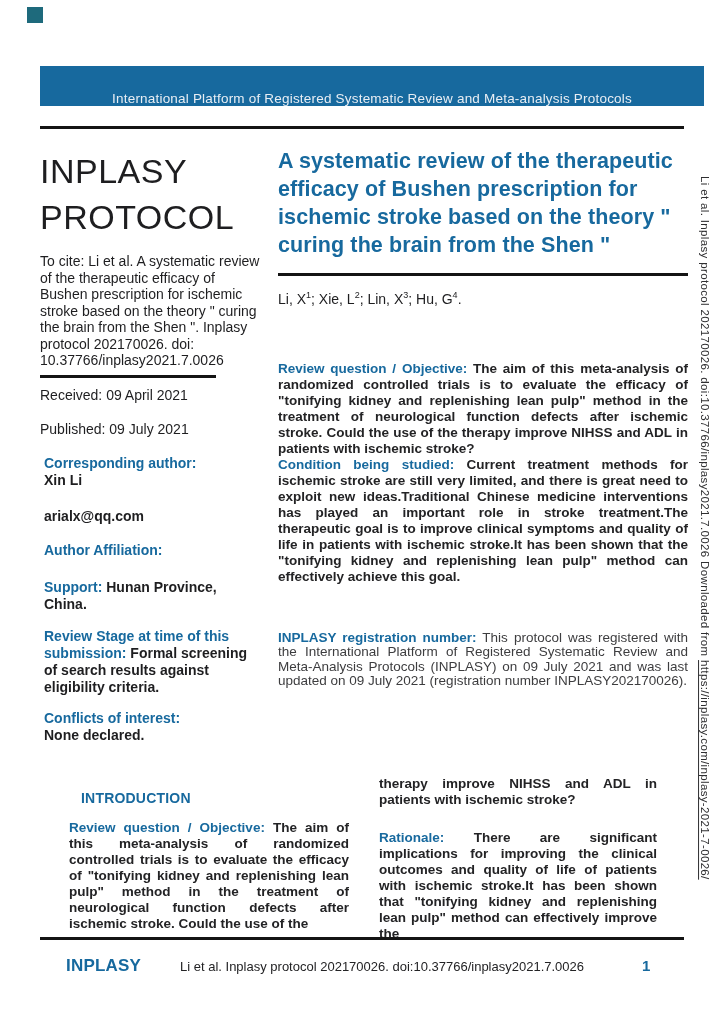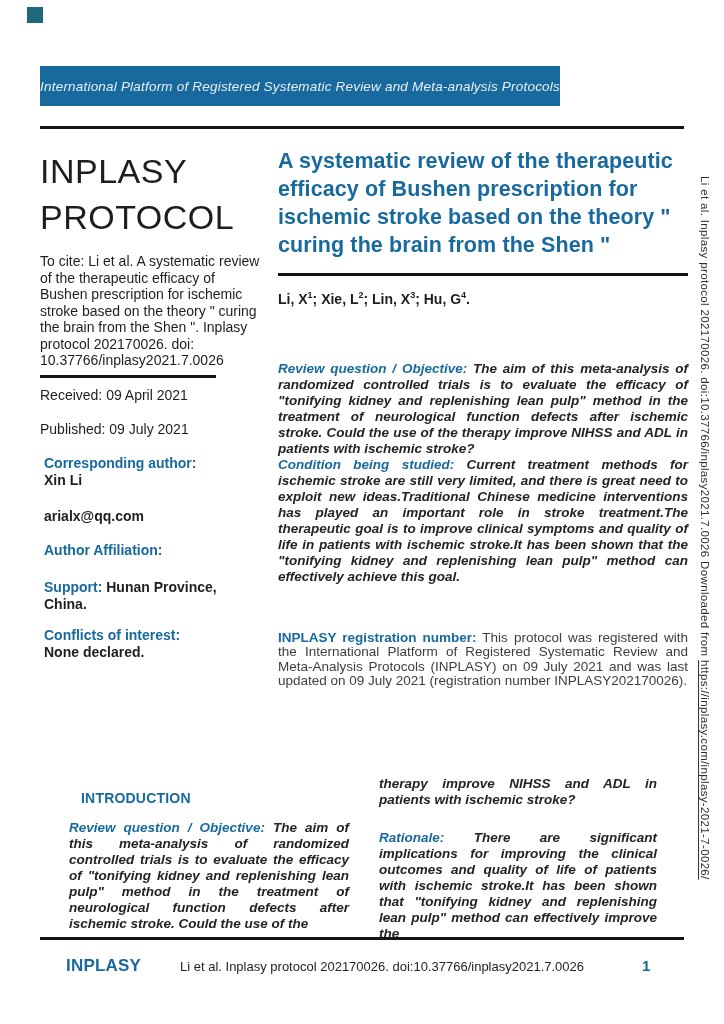--- a/index.html
+++ b/index.html
@@ -7,22 +7,22 @@
     --ink:#232325;
     --rule:#141414;
   }
   html,body{margin:0;padding:0;background:#ffffff;}
   .page{
     position:relative;width:724px;height:1024px;background:#fff;
     font-family:"Liberation Sans","DejaVu Sans",sans-serif;color:var(--ink);
     overflow:hidden;
   }
   .corner-mark{position:absolute;left:27px;top:7px;width:16px;height:16px;background:#1E6A7C;}
-  .banner{position:absolute;left:40px;top:66px;width:520px;height:40px;background:var(--accent);
-    display:flex;align-items:center;justify-content:center;font-style:italic;}
+  .banner{position:absolute;left:40px;top:66px;width:664px;height:40px;background:var(--accent);
+    display:flex;align-items:flex-end;justify-content:center;}
   .banner-text{color:#E8EEF4;font-size:13.5px;letter-spacing:.2px;}
   .rule{background:var(--rule);}
   .rule-header{position:absolute;left:40px;top:126px;width:644px;height:3px;}
 
   
   .col-left{position:absolute;left:40px;top:148px;width:224px;}
   .masthead{margin:0;font-size:34px;line-height:46px;font-weight:400;letter-spacing:.5px;color:#1E1E20;}
   .m-line{display:block;}
   .cite{margin:13px 0 0;font-size:14px;line-height:16.5px;color:#1E1E20;}
   .rule-left{width:176px;height:3px;margin-top:6px;}
@@ -36,24 +36,24 @@
   .email{margin-top:19px;}
   .affiliation{margin-top:17px;}
   .support{margin-top:20px;}
   .review-stage{margin-top:15px;}
   .conflicts{margin-top:14px;}
 
   
   .col-right{position:absolute;left:278px;top:147px;width:410px;}
   .title{margin:0;font-size:21.5px;line-height:28px;font-weight:700;color:var(--accent);letter-spacing:.1px;}
   .rule-title{width:100%;height:3px;margin-top:14px;}
-  .authors{margin:14px 0 0;font-size:14px;font-weight:700;color:#1E1E20;}
+  .authors{margin:14px 0 0;font-size:14px;font-weight:400;color:#1E1E20;}
   .authors sup{font-size:9px;}
   .body-block{margin-top:54px;}
-  .body-para{margin:0;font-size:13.5px;line-height:16px;font-weight:700;text-align:justify;color:var(--ink);font-style:italic;}
+  .body-para{margin:0;font-size:13.5px;line-height:16px;font-weight:700;text-align:justify;color:var(--ink);}
   .reg-para{margin:46px 0 0;font-size:13.5px;line-height:14.5px;font-weight:400;text-align:justify;color:#3D3D3F;}
   .reg-para .lbl{font-weight:700;}
 
   
   .bot-left{position:absolute;left:69px;top:778px;width:280px;}
   .bot-right{position:absolute;left:379px;top:776px;width:278px;}
   .section-heading{margin:12px;font-size:14px;font-weight:700;color:var(--accent);letter-spacing:.2px;}
   .bot-left .body-para{margin-top:14px;}
   .cont{margin:0;}
   .rationale-para{margin-top:22px;}
@@ -98,20 +98,23 @@
     <p class="meta email">arialx@qq.com</p>
 
     <p class="meta stack affiliation">
       <span class="lbl">Author Affiliation:</span>
     </p>
 
     <p class="meta support">
       <span class="lbl">Support:</span><span> Hunan Province, China.</span>
     </p>
 
+    <p class="meta review-stage">
+      <span class="lbl">Review Stage at time of this submission:</span><span> Formal screening of search results against eligibility criteria.</span>
+    </p>
 
     <p class="meta stack conflicts">
       <span class="lbl">Conflicts of interest:</span>
       <span class="val">None declared.</span>
     </p>
   </aside>
 
   <main class="col-right">
     <h2 class="title">A systematic review of the therapeutic efficacy of Bushen prescription for ischemic stroke based on the theory " curing the brain from the Shen "</h2>
     <div class="rule rule-title"></div>

